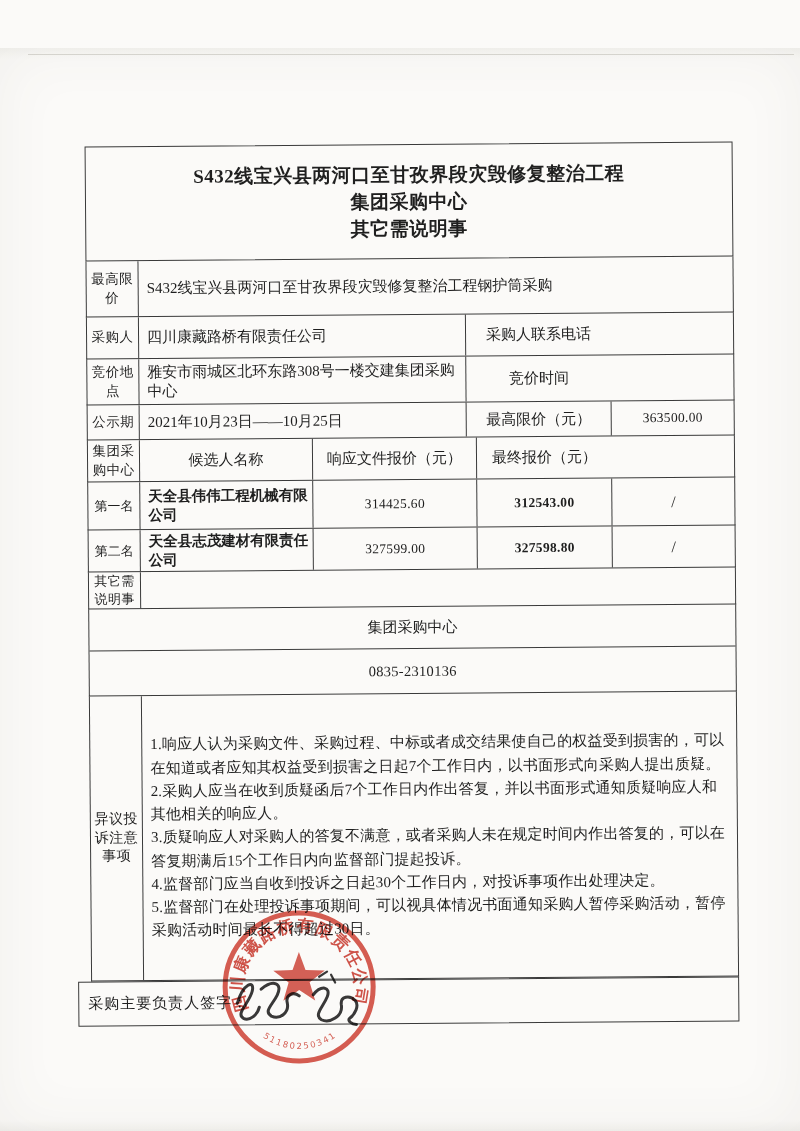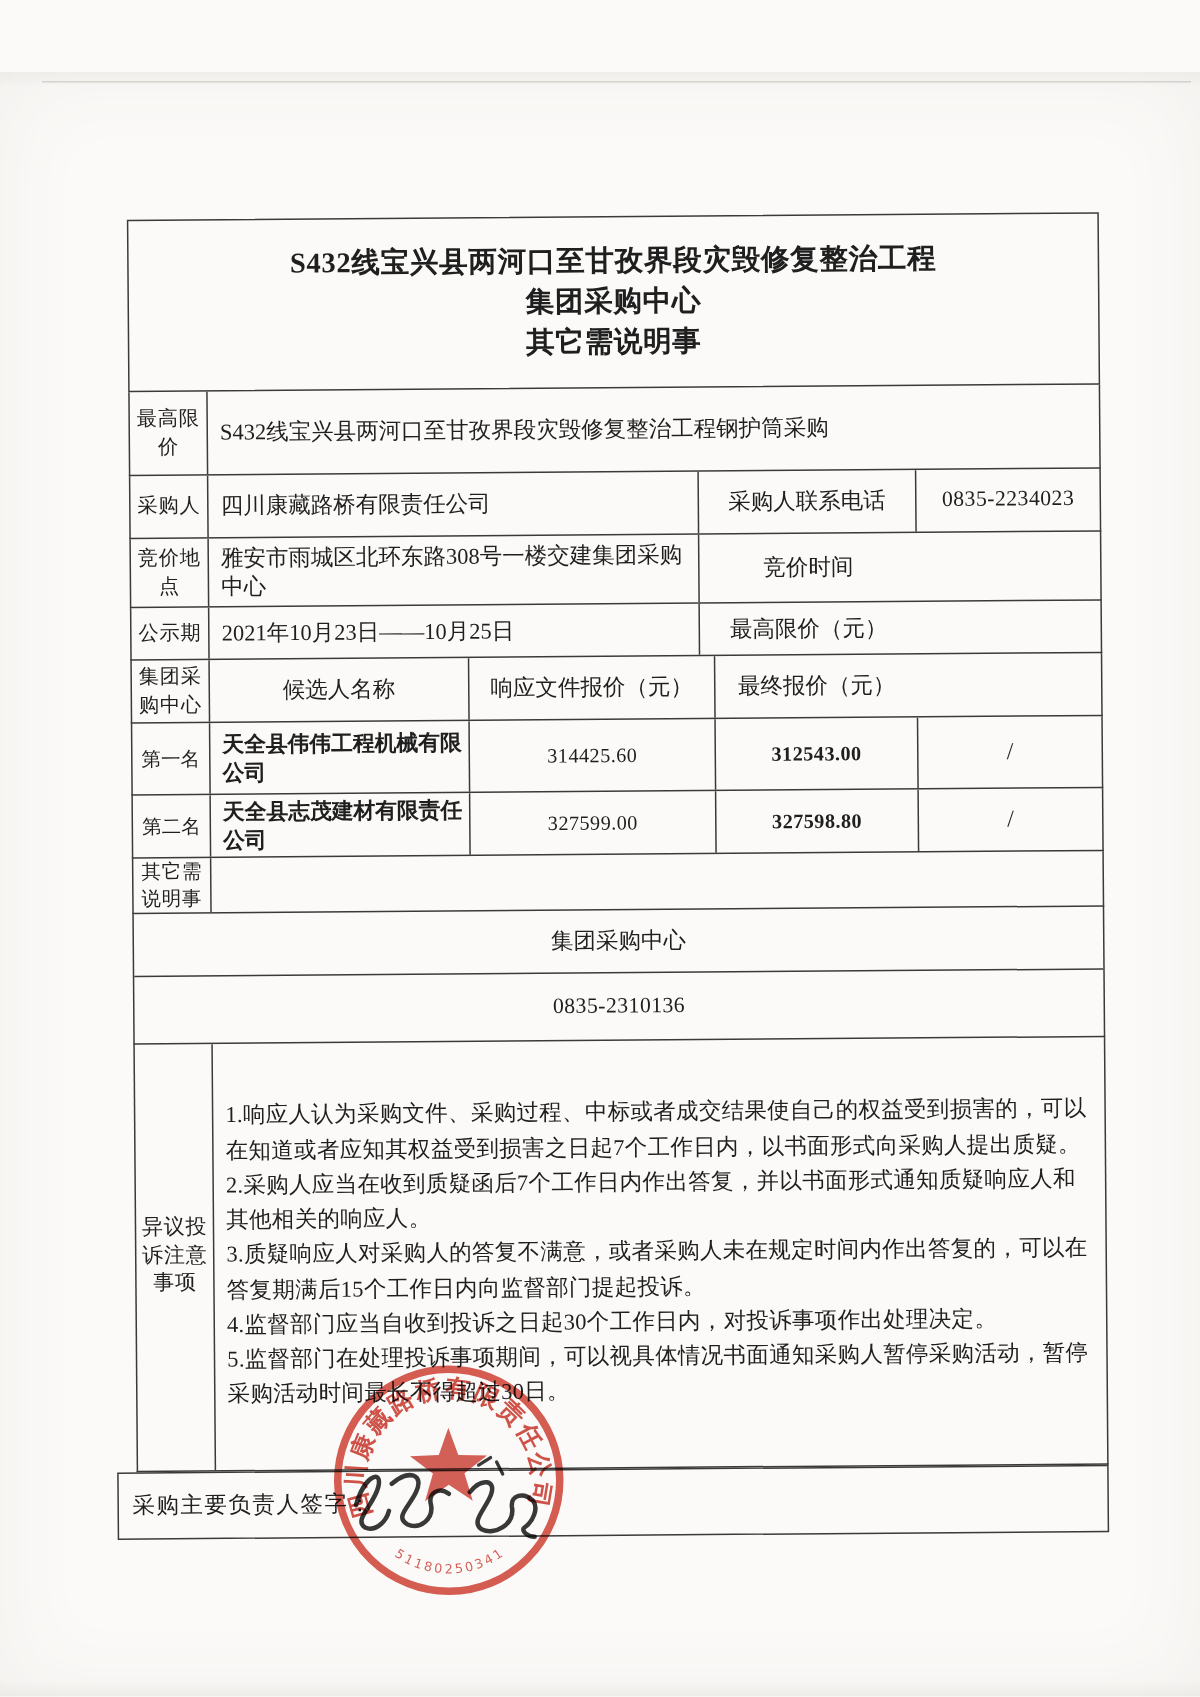--- a/index.html
+++ b/index.html
@@ -76,33 +76,33 @@
 
     <div class="row" style="height:56px">
       <div class="cell lab">最高限价</div>
       <div class="cell val grow">S432线宝兴县两河口至甘孜界段灾毁修复整治工程钢护筒采购</div>
     </div>
 
     <div class="row" style="height:42px">
       <div class="cell lab">采购人</div>
       <div class="cell val" style="width:327px">四川康藏路桥有限责任公司</div>
       <div class="cell val ctr hdr" style="width:145px">采购人联系电话</div>
-      <div class="cell grow ctr num" style="font-size:14.5px">0835-2234023</div>
     </div>
 
     <div class="row" style="height:46px">
       <div class="cell lab">竞价地点</div>
       <div class="cell val" style="width:327px">雅安市雨城区北环东路308号一楼交建集团采购中心</div>
       <div class="cell val ctr hdr" style="width:145px">竞价时间</div>
     </div>
 
     <div class="row" style="height:35px">
       <div class="cell lab">公示期</div>
       <div class="cell val" style="width:327px">2021年10月23日——10月25日</div>
       <div class="cell val ctr hdr" style="width:145px">最高限价（元）</div>
+      <div class="cell grow ctr num">363500.00</div>
     </div>
 
     <div class="row" style="height:42px">
       <div class="cell lab">集团采购中心</div>
       <div class="cell ctr hdr" style="width:173px">候选人名称</div>
       <div class="cell ctr hdr" style="width:164px">响应文件报价（元）</div>
       <div class="cell ctr hdr" style="width:135px">最终报价（元）</div>
     </div>
 
     <div class="row" style="height:48px">

